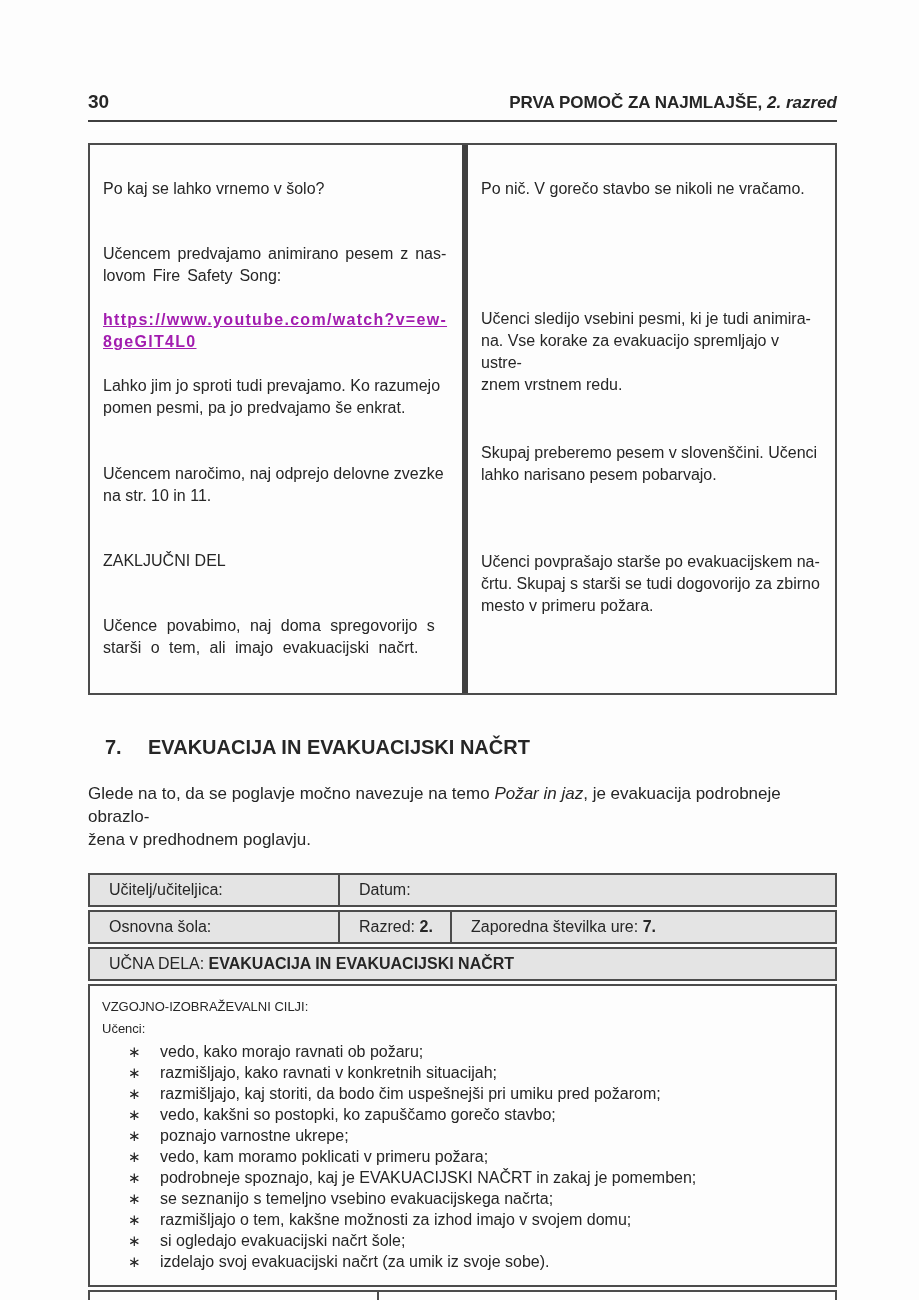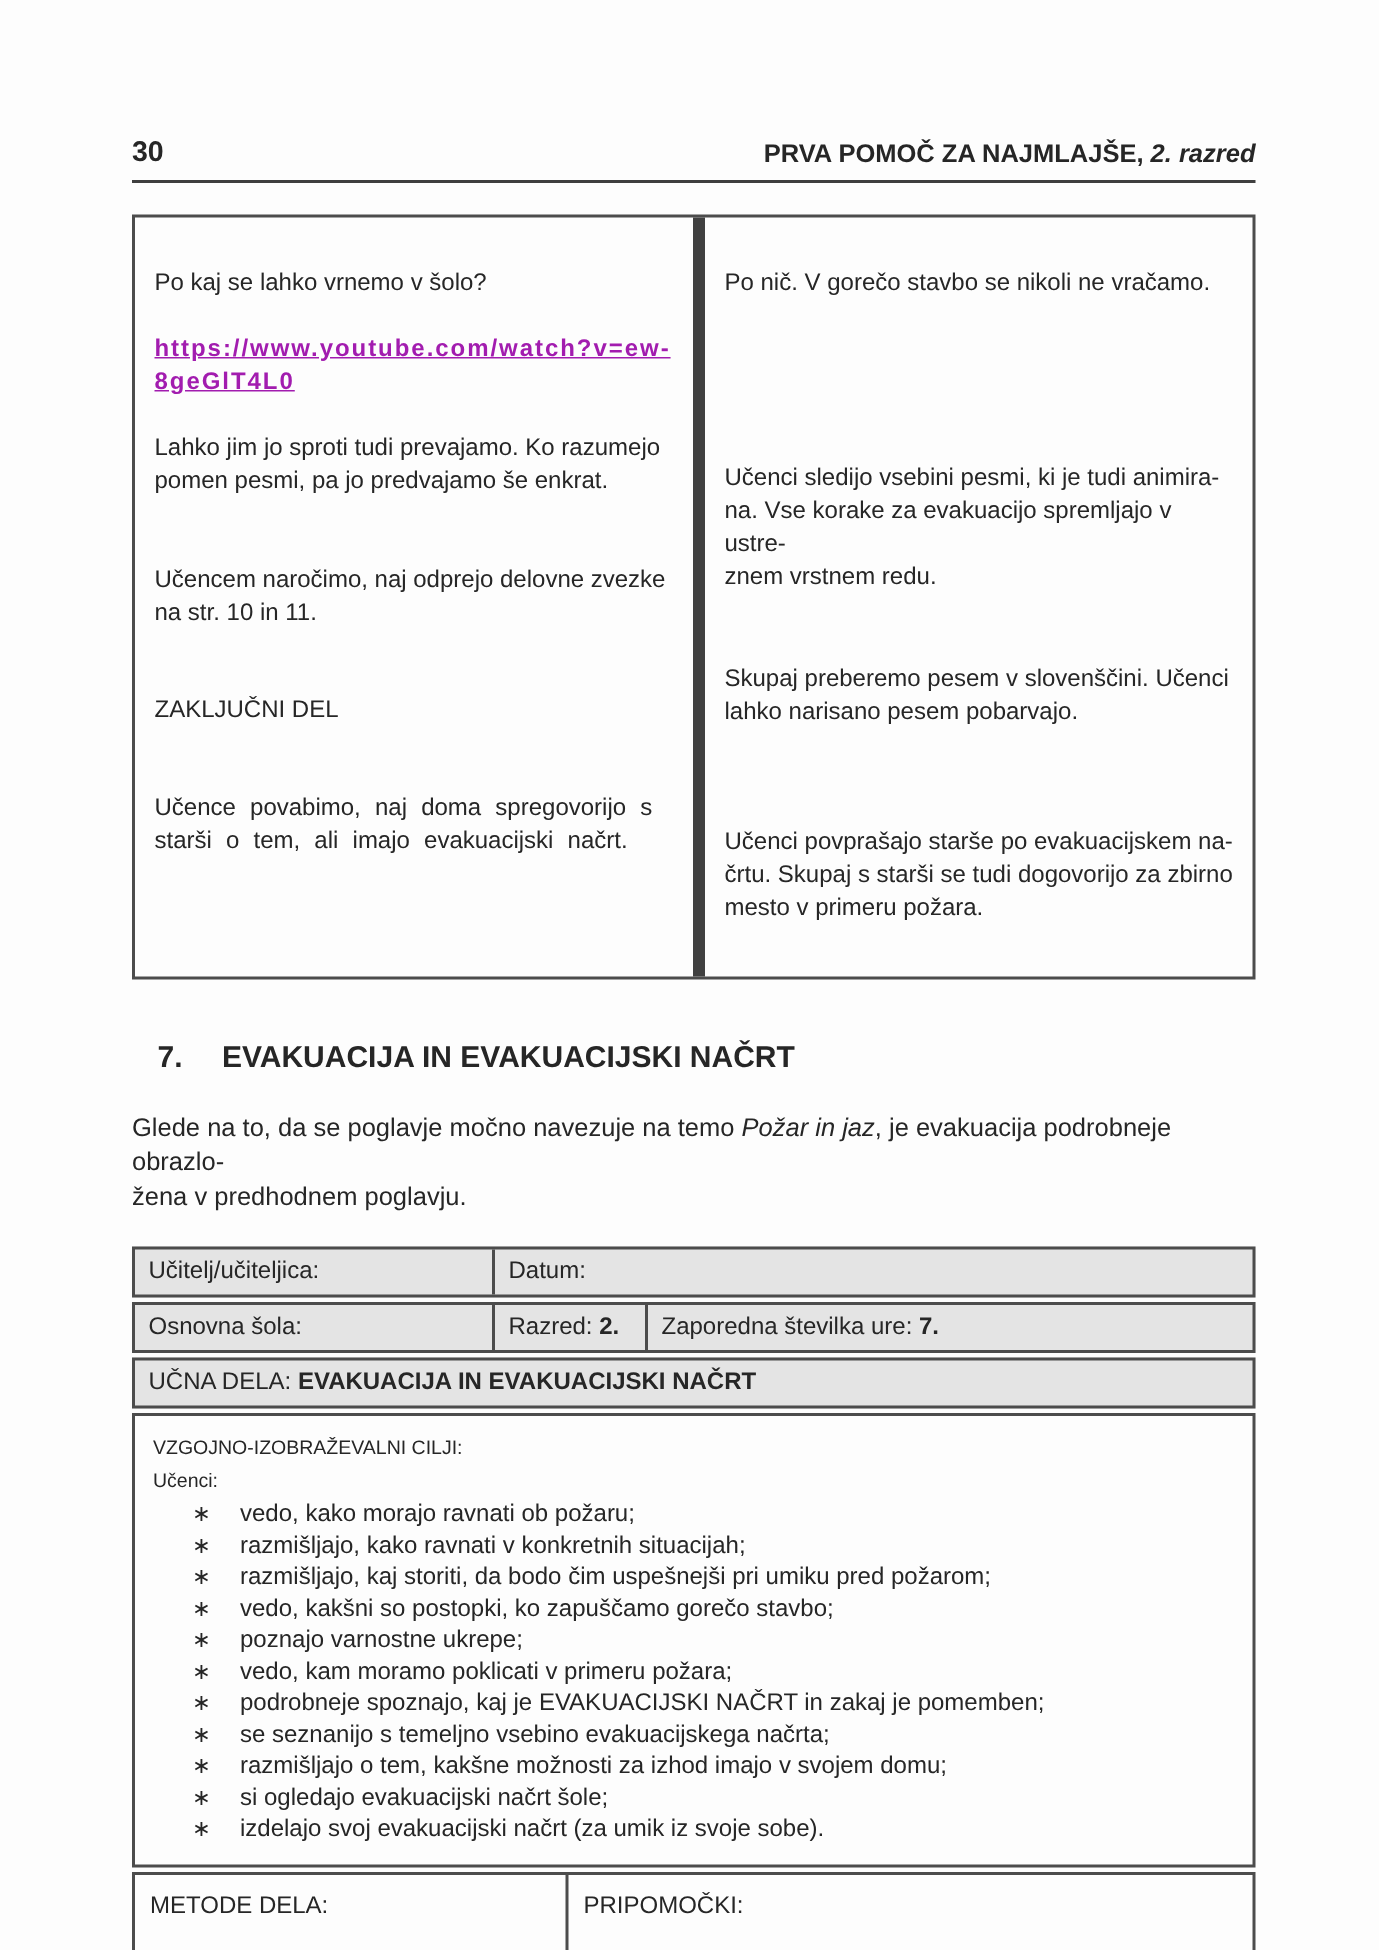--- a/index.html
+++ b/index.html
@@ -12,40 +12,40 @@
   
   .header{display:flex;justify-content:space-between;align-items:flex-end;
     padding-top:91px;padding-bottom:7px;border-bottom:2px solid #3f3f3f;}
   .page-num{font-size:19px;font-weight:bold;}
   .header-title{font-size:17px;font-weight:bold;}
   .header-title .it{font-style:italic;}
   
   .acttable{display:flex;border:2px solid #4c4c4c;margin-top:21px;background:#fdfdfd;}
   .acttable .cell{white-space:pre-line;font-size:16px;line-height:22px;padding:11px 12px 12px 13px;}
   .cell-l{width:347px;}
-  .cell-r{flex:1;border-left:8px solid #404040;}
+  .cell-r{flex:1;border-left:6px solid #404040;}
   .cell p{margin:0;}
   .mt-blank{margin-top:21px !important;}
   .mt22{margin-top:22px !important;}
   .mt24{margin-top:24px !important;}
   .mt43{margin-top:43px !important;}
   .mt86{margin-top:86px !important;}
   .ws2{word-spacing:2.5px;}
   .ws5{word-spacing:5px;}
   .u{}
   a.link{color:#a21caf;font-weight:bold;text-decoration:underline;letter-spacing:1.3px;cursor:pointer;}
   
   .section-h{display:flex;margin-top:41px;font-size:20px;font-weight:bold;padding-left:17px;}
   .section-h .num{width:43px;}
   .intro{white-space:pre-line;font-size:17px;line-height:23px;margin-top:23px;}
   .intro .it{font-style:italic;}
   
   .planrow{display:flex;align-items:center;border:2px solid #4c4c4c;background:#e4e4e4;
     height:30px;margin-bottom:3px;font-size:16px;}
-  .planrow .pcell{padding-left:9px;height:100%;display:flex;align-items:center;}
+  .planrow .pcell{padding-left:19px;height:100%;display:flex;align-items:center;}
   .bdr{border-right:2px solid #4c4c4c;}
   .w1{width:229px;}
   .w2{width:91px;}
   .grow{flex:1;}
   .b{font-weight:bold;}
   .mt21{margin-top:22px;}
   
   .goalsbox{border:2px solid #4c4c4c;margin-bottom:3px;padding:10px 12px 13px 12px;background:#fdfdfd;}
   .goalsbox .line{font-size:13px;line-height:22px;}
   .list{margin-top:1px;}
@@ -67,20 +67,22 @@
 <div class="page">
 
   <div class="header">
     <span class="page-num">30</span>
     <span class="header-title"><span>PRVA POMOČ ZA NAJMLAJŠE,</span> <span class="it">2. razred</span></span>
   </div>
 
   <div class="acttable">
     <div class="cell cell-l">
       <p>Po kaj se lahko vrnemo v šolo?</p>
+      <p class="mt-blank ws2">Učencem predvajamo animirano pesem z nas-
+lovom Fire Safety Song:</p>
       <p><a class="link">https://www.youtube.com/watch?v=ew-
 8geGlT4L0</a></p>
       <p>Lahko jim jo sproti tudi prevajamo. Ko razumejo
 pomen pesmi, pa jo predvajamo še enkrat.</p>
       <p class="mt22">Učencem naročimo, naj odprejo delovne zvezke
 na str. 10 in 11.</p>
       <p class="mt-blank u">ZAKLJUČNI DEL</p>
       <p class="mt-blank ws5">Učence povabimo, naj doma spregovorijo s
 starši o tem, ali imajo evakuacijski načrt.</p>
     </div>

